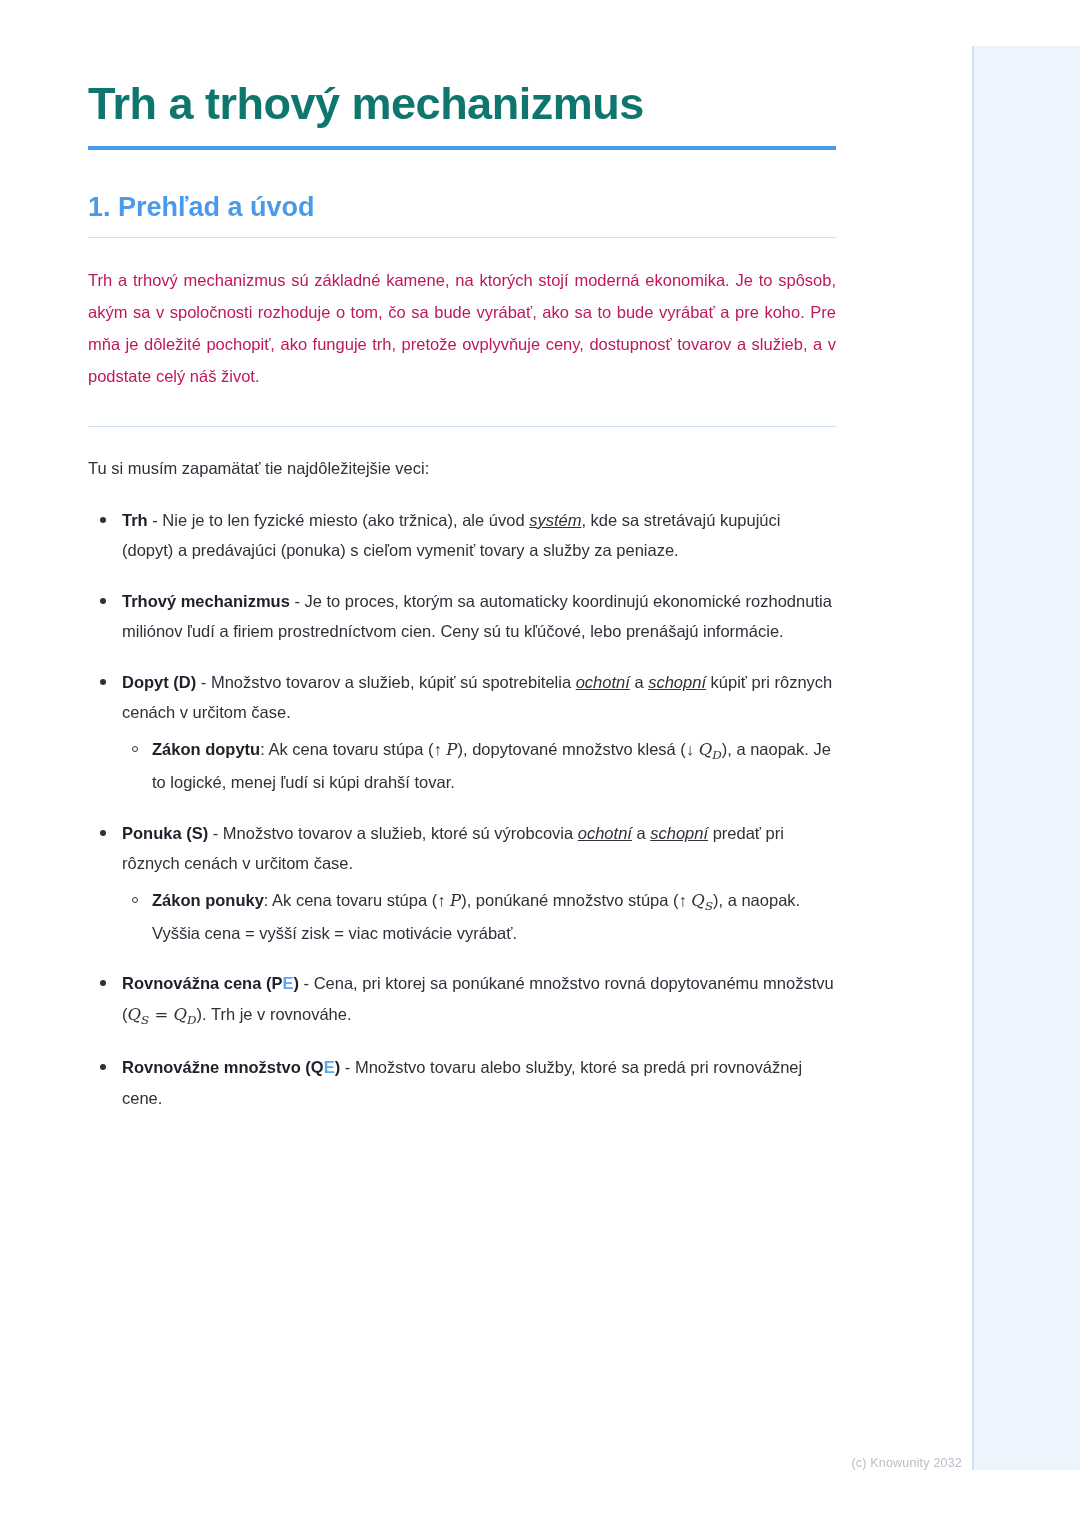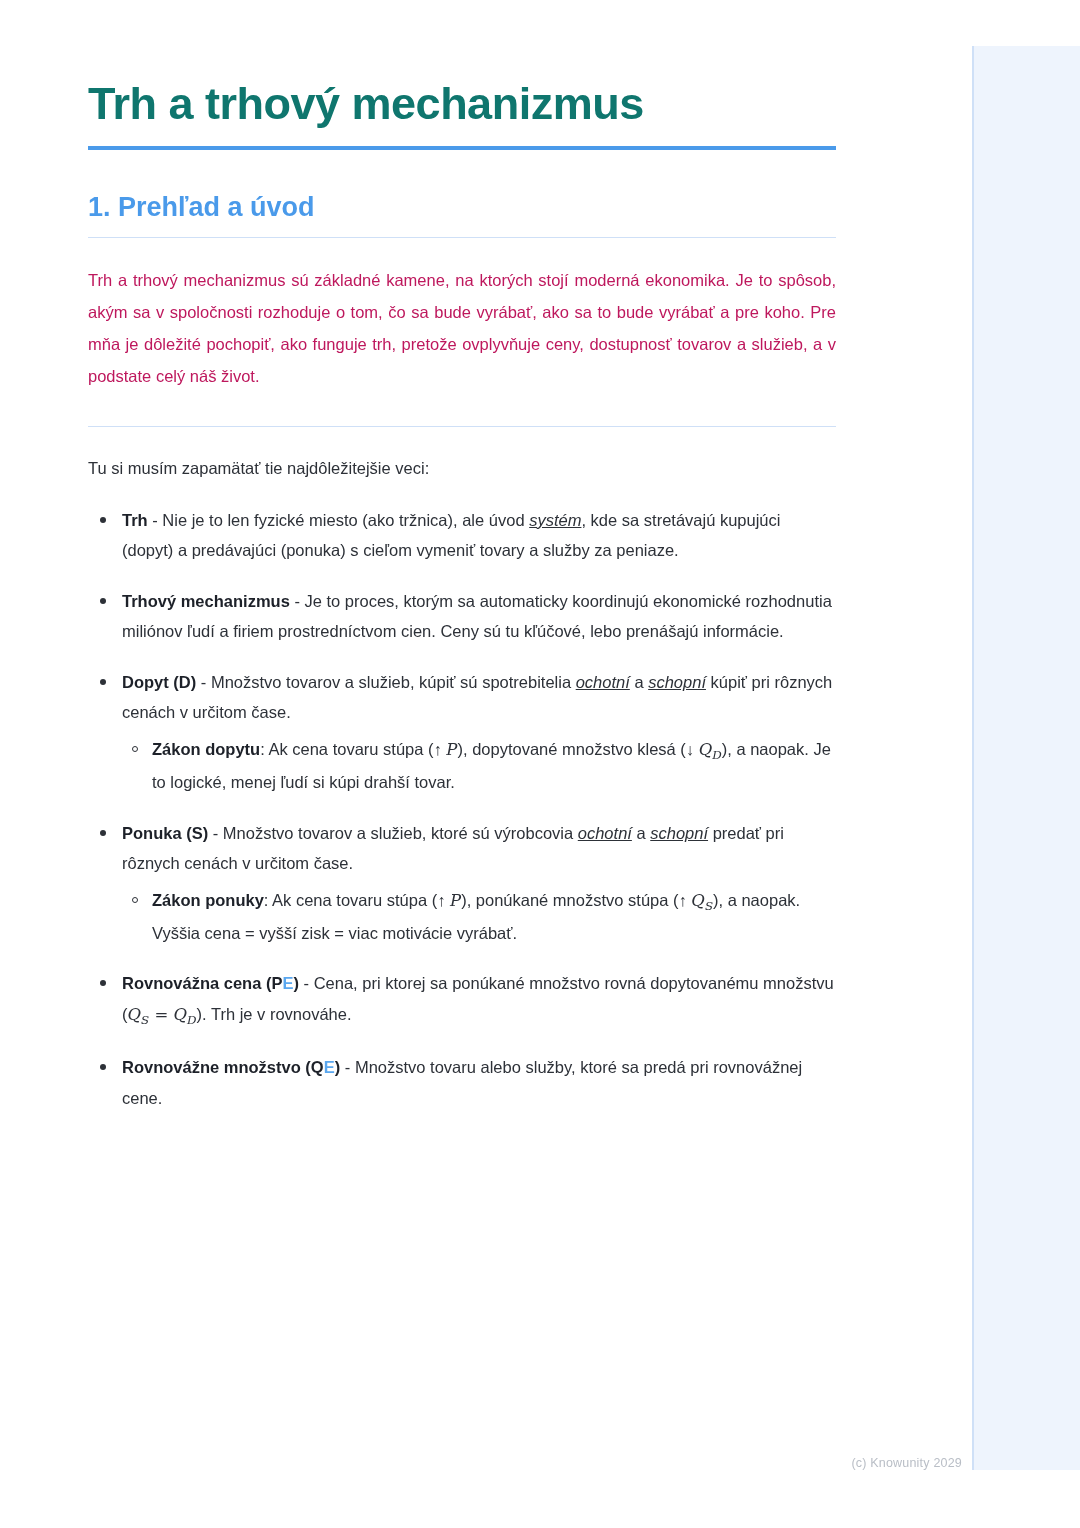--- a/index.html
+++ b/index.html
@@ -196,15 +196,15 @@
         <b><span>Rovnovážna cena (P</span><span class="accent-e">E</span><span>)</span></b><span> - </span><span>Cena, pri ktorej sa ponúkané množstvo rovná dopytovanému množstvu (</span><span class="mathvar">Q</span><span class="sub">S</span><span class="mathvar"> = </span><span class="mathvar">Q</span><span class="sub">D</span><span>). Trh je v rovnováhe.</span>
       </li>
 
       <li>
         <b><span>Rovnovážne množstvo (Q</span><span class="accent-e">E</span><span>)</span></b><span> - </span><span>Množstvo tovaru alebo služby, ktoré sa predá pri rovnovážnej cene.</span>
       </li>
 
     </ul>
   </div>
 
-  <div class="footer">(c) Knowunity 2029</div>
+  <div class="footer">(c) Knowunity 2032</div>
 
 </div>
 
 </body></html>

